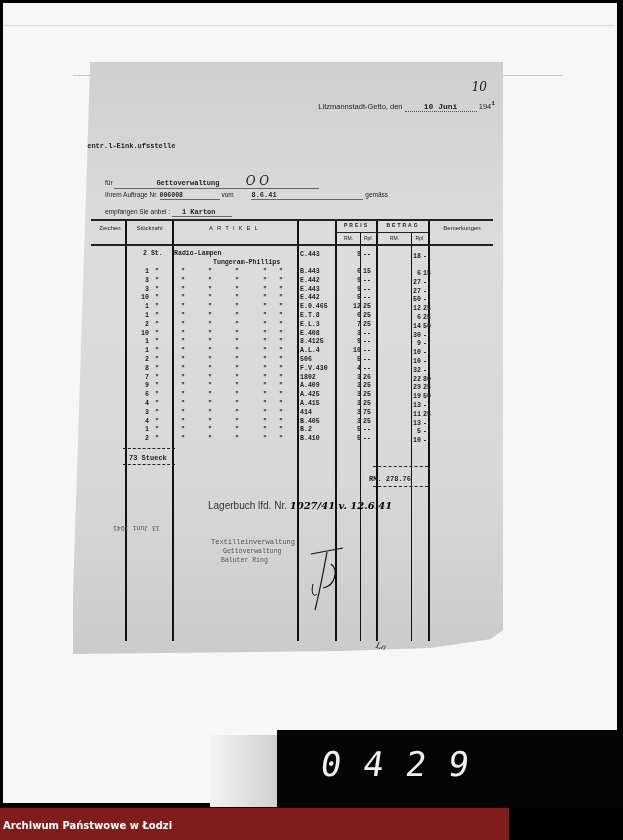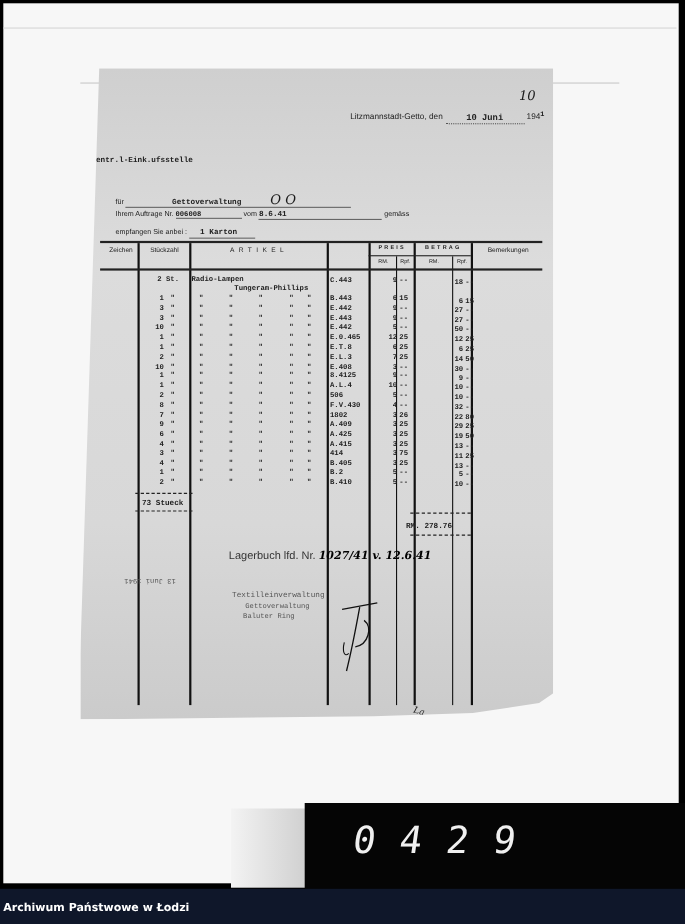--- a/index.html
+++ b/index.html
@@ -56,21 +56,21 @@
   .stamp { position: absolute; font-family: "Liberation Mono", monospace; color: #555; }
   .lager { position: absolute; left: 135px; top: 438px; font-size: 10px; color: #333; white-space: nowrap; }
   .lager .hw { font-family: "DejaVu Serif", serif; font-style: italic; font-weight: bold; color: #000; font-size: 10px; }
 
   .sig { position: absolute; left: 236px; top: 472px; width: 40px; height: 80px; }
 
   .counter { position: absolute; left: 277px; top: 730px; width: 346px; height: 78px; background: #050505; }
   .counter-fade { position: absolute; left: 210px; top: 735px; width: 70px; height: 72px; background: linear-gradient(90deg, #f3f3f3, #cfcfcf); }
   .digits { position: absolute; left: 44px; top: 14px; font-family: "DejaVu Sans Mono", monospace; font-size: 34px; color: #f0f0f0; letter-spacing: 22px; transform: skewX(-8deg); font-weight: normal; }
 
-  .footer { position: absolute; left: 0; top: 808px; width: 623px; height: 32px; background: #0f172a; text-align: right; }
+  .footer { position: absolute; left: 0; top: 808px; width: 509px; height: 32px; background: #7f1d1d; text-align: right; }
   .footer span { position: absolute; left: 3px; top: 12px; font-size: 10px; color: #fff; font-weight: bold; font-family: "DejaVu Sans", sans-serif; }
 </style>
 </head>
 <body>
 
 <div class="frame">
   <div class="frame-line2"></div>
   <div class="frame-line"></div>
 </div>
 
@@ -96,21 +96,21 @@
     <span class="uline mono" style="width:205px; padding-left:42px; font-size:7px;">
       <span>Gettoverwaltung</span>
       <span class="hand" style="font-size:12px; margin-left:22px; font-weight:normal;">O O</span>
     </span>
   </div>
 
   <div class="field f2">
     <span>Ihrem Auftrage Nr.</span>
     <span class="uline mono" style="width:60px; font-size:6.5px;">006008</span>
     <span>vom</span>
-    <span class="uline mono" style="width:112px; font-size:7px;">8.6.41</span>
+    <span class="uline mono" style="width:112px; font-size:7px;margin-left:16px;">8.6.41</span>
     <span>gemäss</span>
   </div>
 
   <div class="field f3">
     <span>empfangen Sie anbei :</span>
     <span class="uline mono" style="width:60px; padding-left:10px; font-size:7px;">1 Karton</span>
   </div>
 
   <div class="table-top"></div>
 

